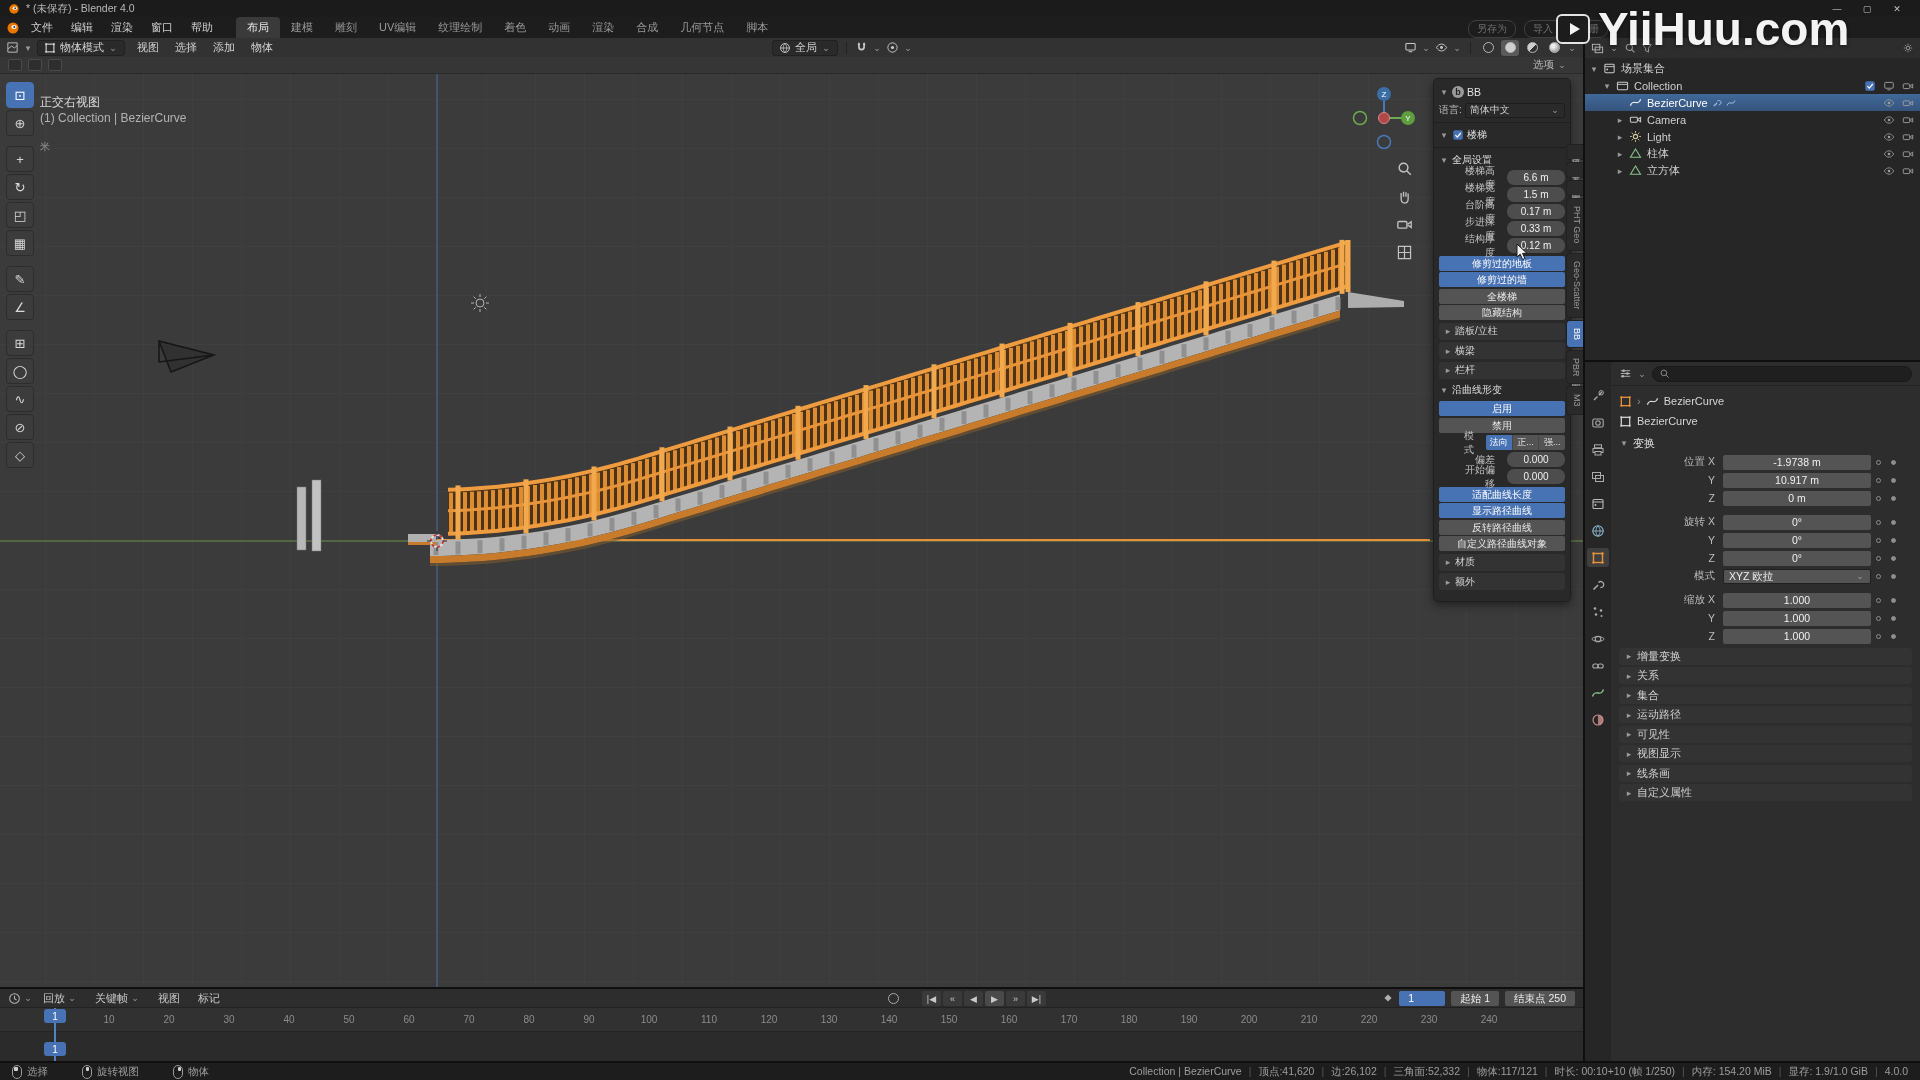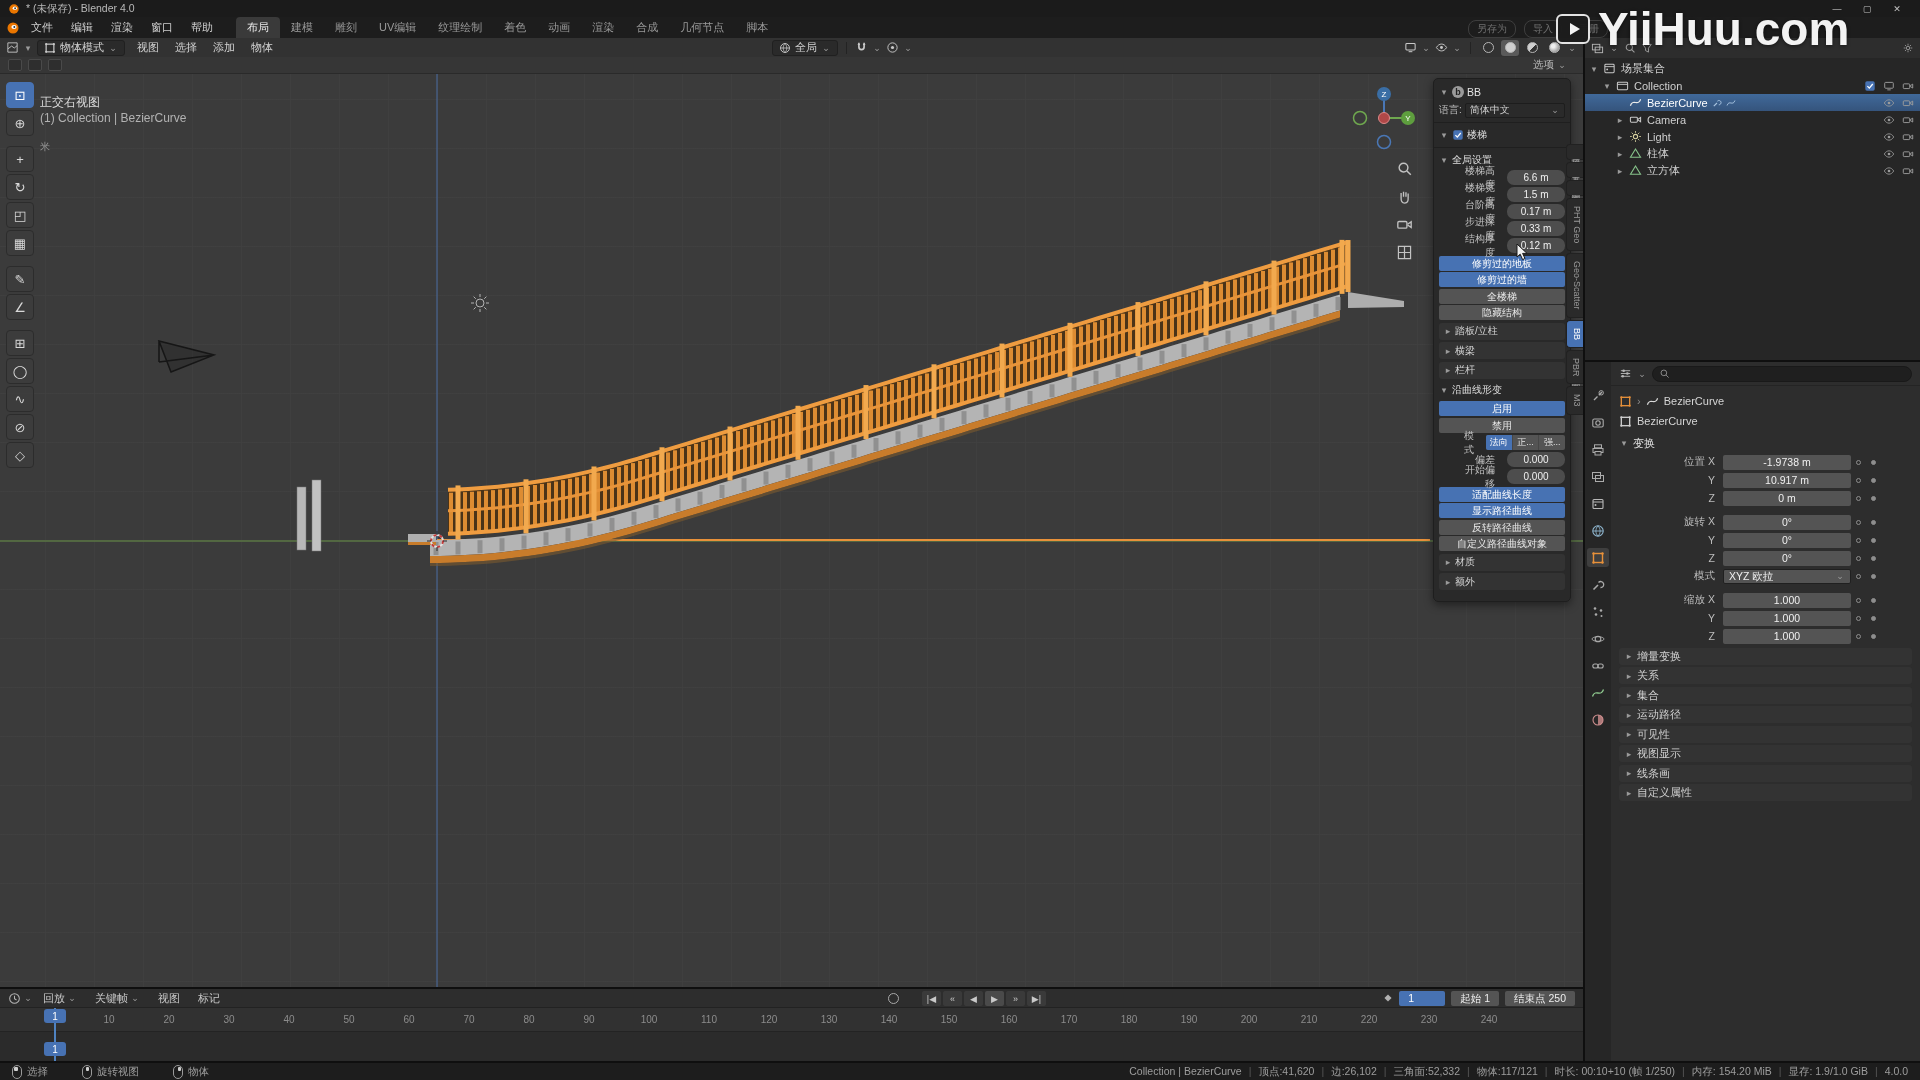--- a/index.html
+++ b/index.html
@@ -90,21 +90,21 @@
 #pr-head{position:absolute;left:26px;top:0;width:309px;height:24px;display:flex;align-items:center;gap:5px;padding:0 8px;border-bottom:1px solid #242424;}
 .pr-search{flex:1;height:16px;background:#1f1f1f;border:1px solid #191919;border-radius:8px;display:flex;align-items:center;gap:4px;padding:0 6px;}
 .pr-search input{flex:1;background:transparent;border:none;outline:none;color:#ccc;font-size:10px;}
 #pr-body{position:absolute;left:26px;top:24px;width:309px;bottom:0;padding:5px 8px;}
 .pr-crumb{height:20px;display:flex;align-items:center;gap:5px;color:#d5d5d5;}
 .crumb-sep{color:#8b8b8b;}
 .pr-panel-h{height:20px;display:flex;align-items:center;gap:4px;color:#e0e0e0;margin-top:2px;}
 .pr-row{display:flex;align-items:center;height:18px;}
 .pr-row.gap{margin-top:6px;}
 .pr-label{width:104px;text-align:right;padding-right:8px;color:#bdbdbd;font-size:10.5px;}
-.pr-val{width:128px;height:15px;background:#545454;border-radius:2px;text-align:center;line-height:15px;color:#f0f0f0;font-size:10.5px;}
+.pr-val{width:148px;height:15px;background:#545454;border-radius:2px;text-align:center;line-height:15px;color:#f0f0f0;font-size:10.5px;}
 .pr-val.dd{display:flex;justify-content:space-between;align-items:center;padding:0 5px;}
 .pr-dec{width:15px;display:flex;justify-content:center;}
 .ddot{width:5px;height:5px;border:1px solid #8d8d8d;border-radius:50%;display:inline-block;}
 .ddot.f{background:#8d8d8d;}
 .pr-collapsed{height:17px;display:flex;align-items:center;gap:3px;background:#333;border-radius:3px;margin:2.5px 0;padding:0 5px;color:#d0d0d0;}
 
 #timeline{left:0;top:989px;width:1583px;height:72px;background:#2b2b2b;}
 #tl-header{position:relative;height:19px;background:#2d2d2d;display:flex;align-items:center;gap:2px;padding:0 8px;border-bottom:1px solid #222;color:#c8c8c8;}
 .tlm{display:flex;align-items:center;gap:2px;}
 #tl-center{position:absolute;left:922px;top:2px;display:flex;gap:2px;}

